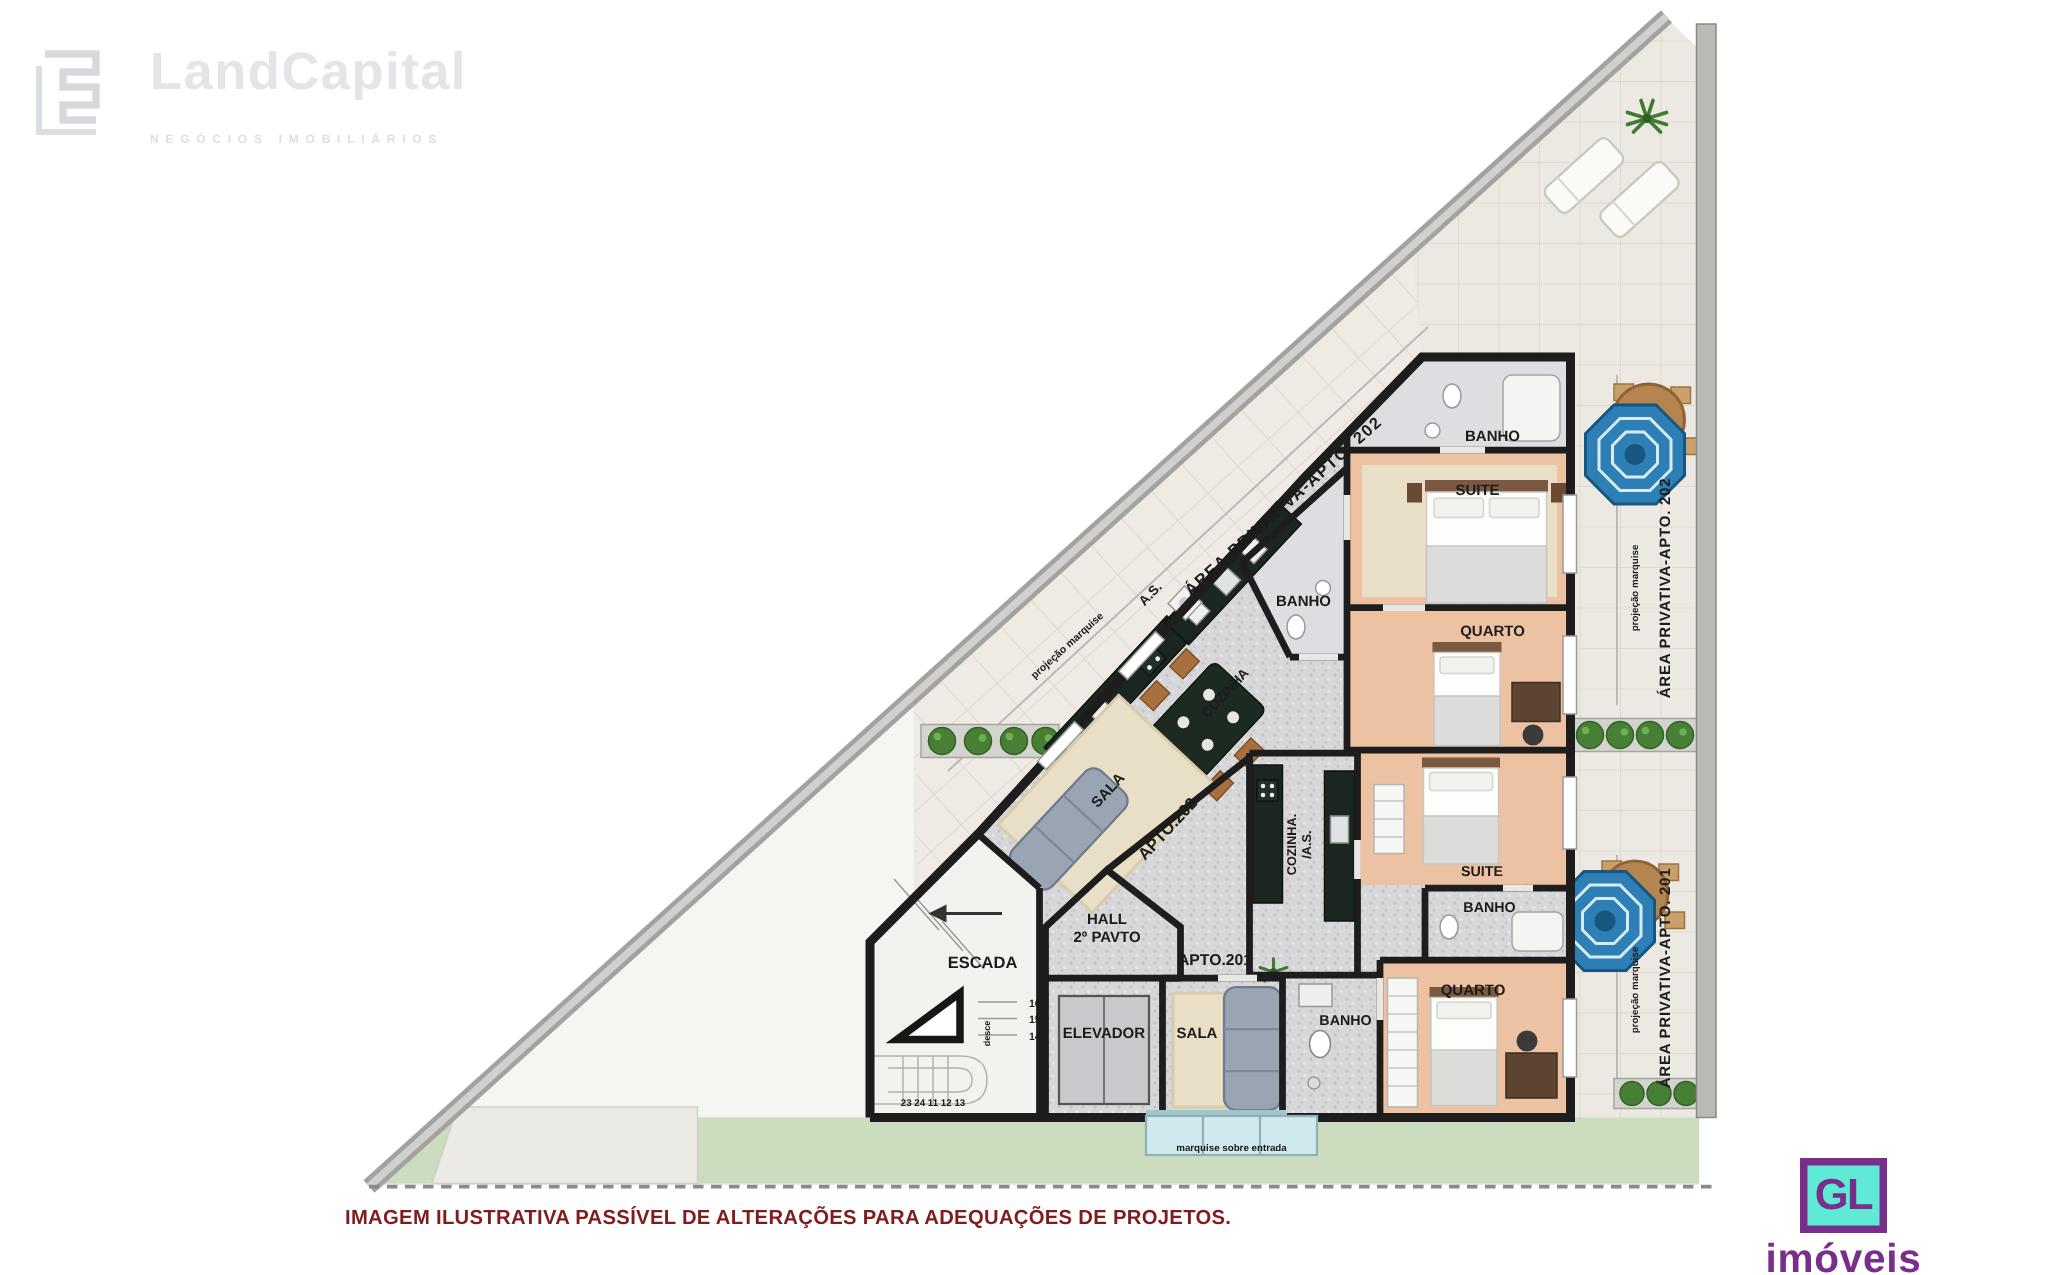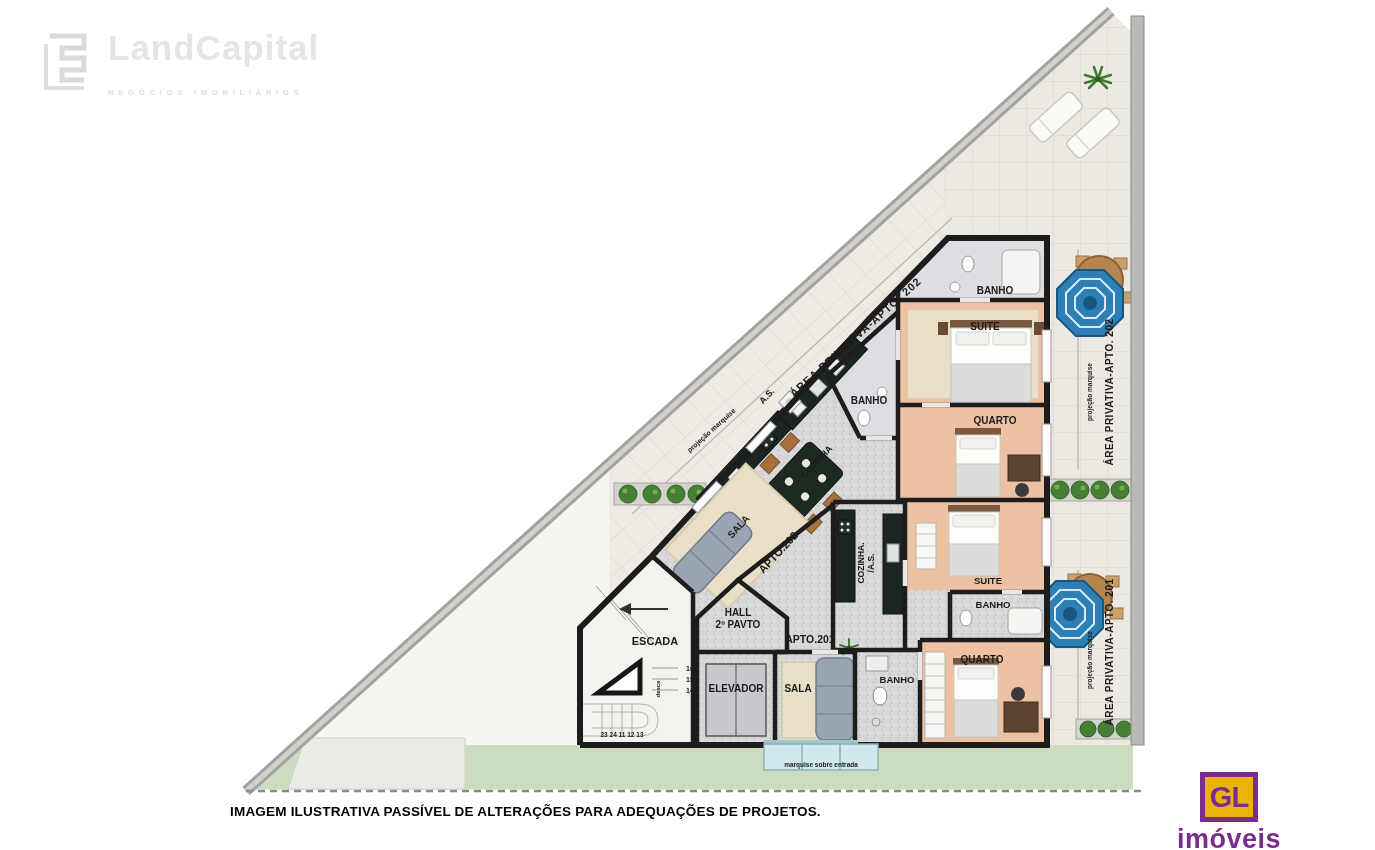--- a/index.html
+++ b/index.html
@@ -1,33 +1,33 @@
 <!DOCTYPE html>
 <html><head>
 <meta charset="utf-8">
 <style>
   html,body{margin:0;padding:0}
   body{width:1375px;height:850px;position:relative;background:#ffffff;
        font-family:"Liberation Sans",sans-serif;overflow:hidden}
 
   
-  .watermark{position:absolute;left:42px;top:30px;display:flex;align-items:flex-start;gap:8px}
+  .watermark{position:absolute;left:22px;top:30px;display:flex;align-items:flex-start;gap:20px}
   .wm-icon{width:58px;height:64px}
   .wm-brand{font-size:35px;font-weight:bold;color:#e3e5e8;letter-spacing:1px;line-height:1.05}
   .wm-tag{font-size:8px;font-weight:bold;color:#dddfe3;letter-spacing:4.5px;margin-top:21px}
 
   
-  .footer{position:absolute;left:230px;top:804px;color:#000000}
+  .footer{position:absolute;left:230px;top:804px;color:#7f1d1d}
   .footer .disclaimer{font-size:13.5px;font-weight:bold;letter-spacing:.2px}
   .footer .title{font-size:17.5px;font-weight:bold;margin-top:4px;letter-spacing:.3px}
 
   
   .agency{position:absolute;left:1166px;top:772px;width:126px;text-align:center}
   .agency .box{width:48px;height:40px;border:5px solid #7a2e8c;margin:0 auto;
-               display:flex;align-items:center;justify-content:center;background:#eab308}
+               display:flex;align-items:center;justify-content:center;background:#5eead4}
   .agency .box span{font-size:29px;font-weight:bold;color:#7a2e8c;letter-spacing:-1px;line-height:1}
   .agency .name{font-size:27px;font-weight:bold;color:#7a2e8c;margin-top:2px;letter-spacing:.5px}
 
   svg.plan{position:absolute;left:0;top:0}
   svg.plan text{font-family:"Liberation Sans",sans-serif;font-weight:bold;fill:#1b1b1b}
 </style>
 </head>
 <body>
 
 <div class="watermark">

